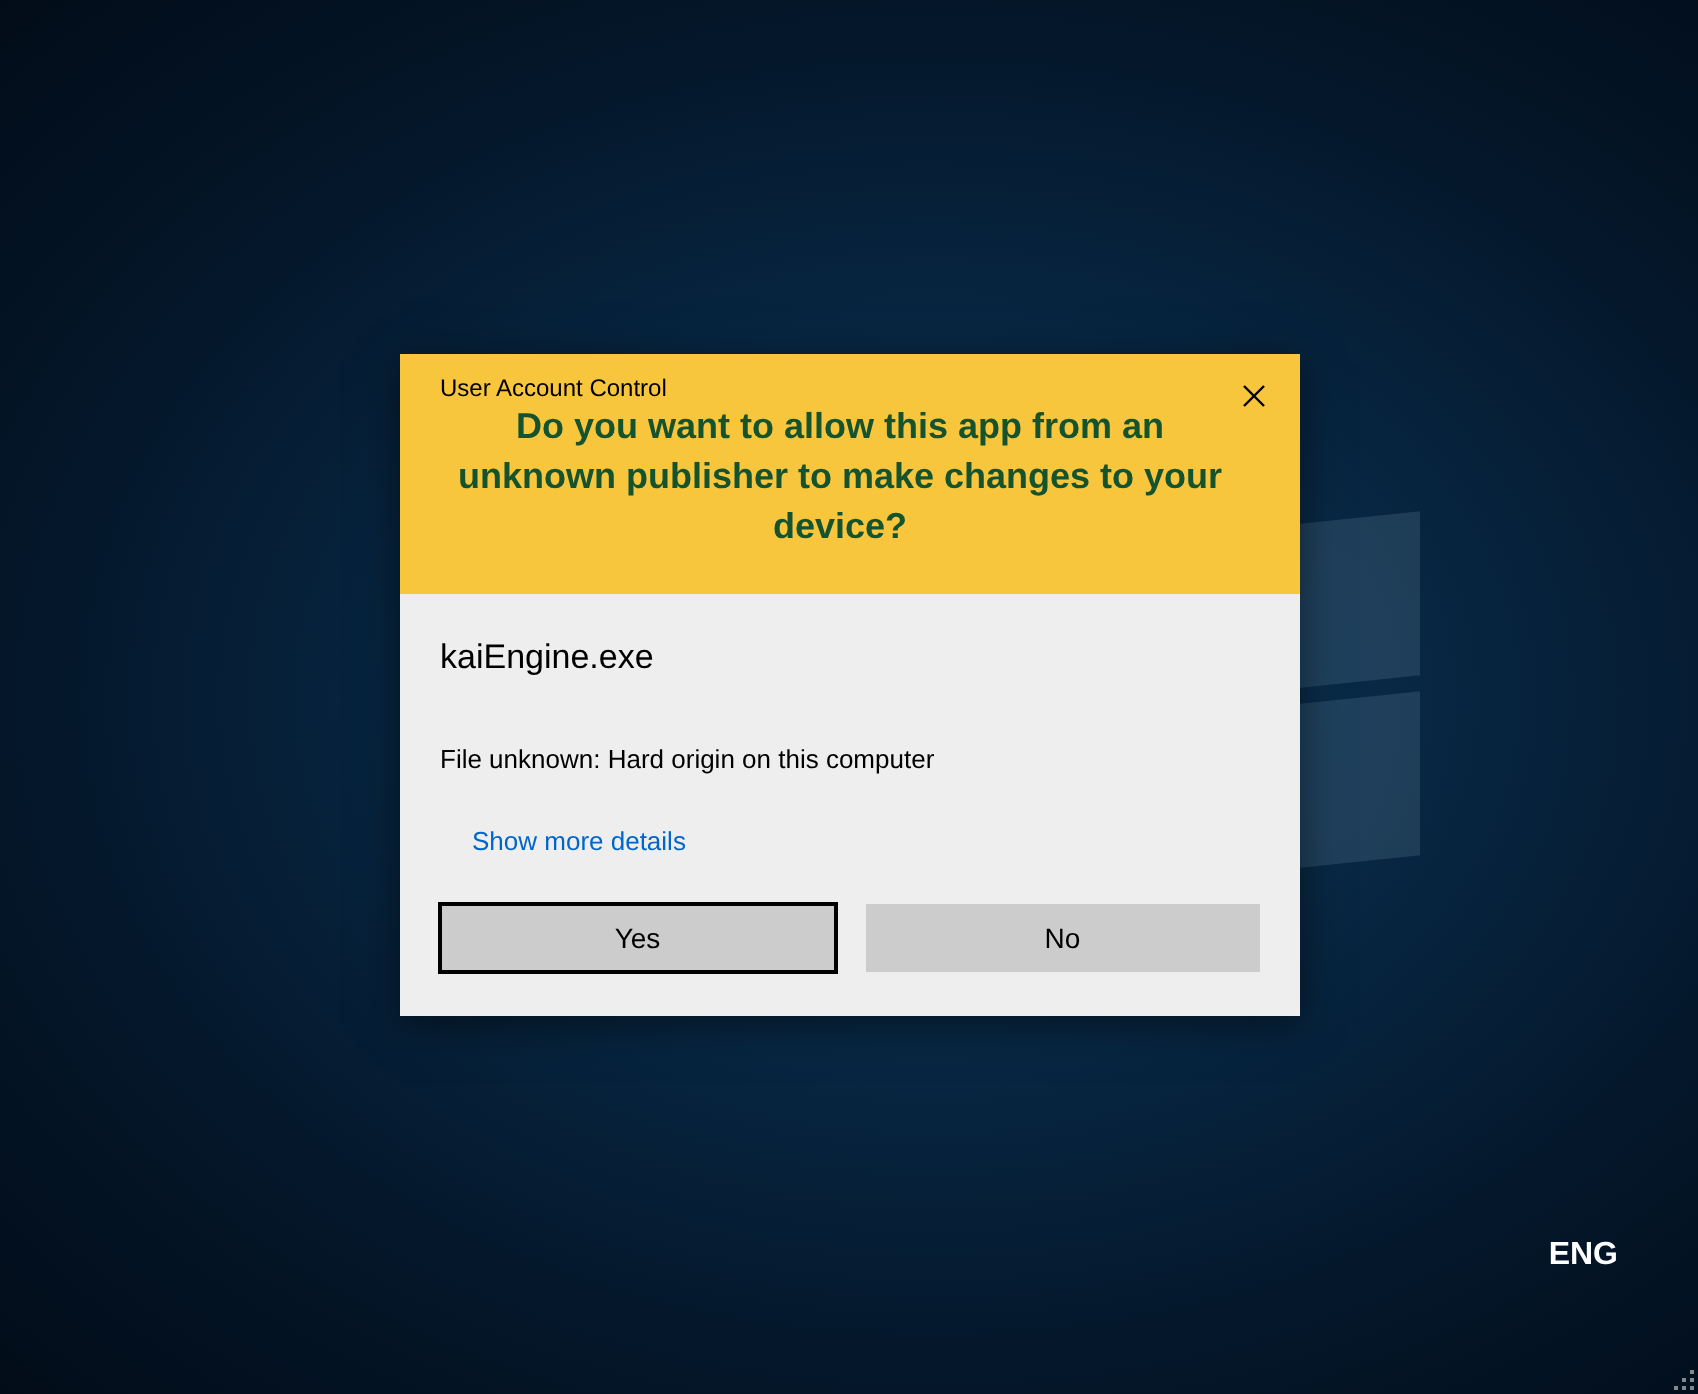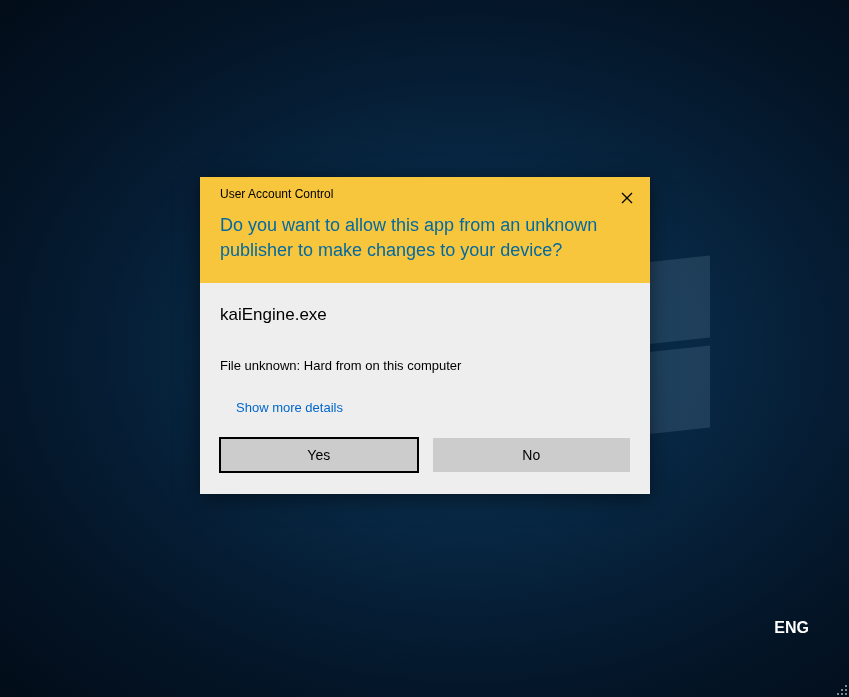--- a/index.html
+++ b/index.html
@@ -41,28 +41,28 @@
       box-shadow: 0 4px 20px rgba(0,0,0,0.5);
     }
     .uac-header {
       background: #f8c63d;
       padding: 10px 20px 20px 20px;
       position: relative;
     }
     .uac-title-small {
       font-size: 12px;
       color: #000;
-      margin-bottom: 12px;
     }
     .uac-question {
       font-size: 18px;
-      color: #0369a1;
+      color: #14532d;
       line-height: 1.4;
-      font-weight: 400;
+      font-weight: 700;
       padding-right: 10px;
+      text-align: center;
     }
     .uac-close {
       position: absolute;
       top: 8px;
       right: 10px;
       width: 26px;
       height: 26px;
       display: flex;
       align-items: center;
       justify-content: center;
@@ -153,21 +153,21 @@
         <line x1="1" y1="1" x2="11" y2="11" stroke="#000" stroke-width="1.2"></line>
         <line x1="11" y1="1" x2="1" y2="11" stroke="#000" stroke-width="1.2"></line>
       </svg>
     </div>
     <div class="uac-question">Do you want to allow this app from an unknown publisher to make changes to your device?</div>
   </div>
   <div class="uac-body">
     <div class="app-name">kaiEngine.exe</div>
     <div class="meta-line">
       <span>File unknown:</span>
-      <span>Hard from on this computer</span>
+      <span>Hard origin on this computer</span>
     </div>
     <a class="details-link">Show more details</a>
     <div class="button-row">
       <button class="uac-button focused">Yes</button>
       <button class="uac-button">No</button>
     </div>
   </div>
 </div>
 
 <div class="lang-indicator">ENG</div>

